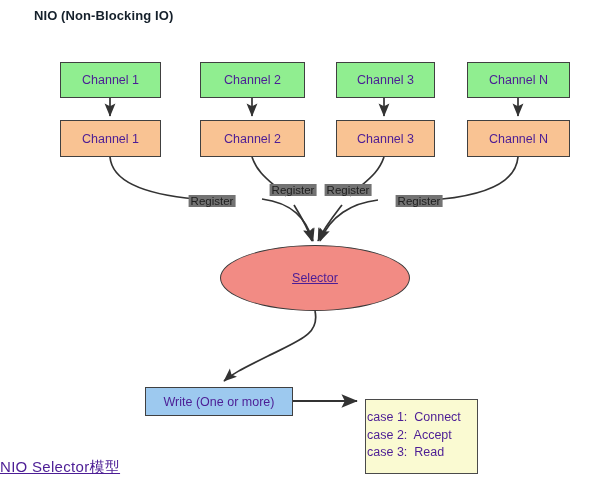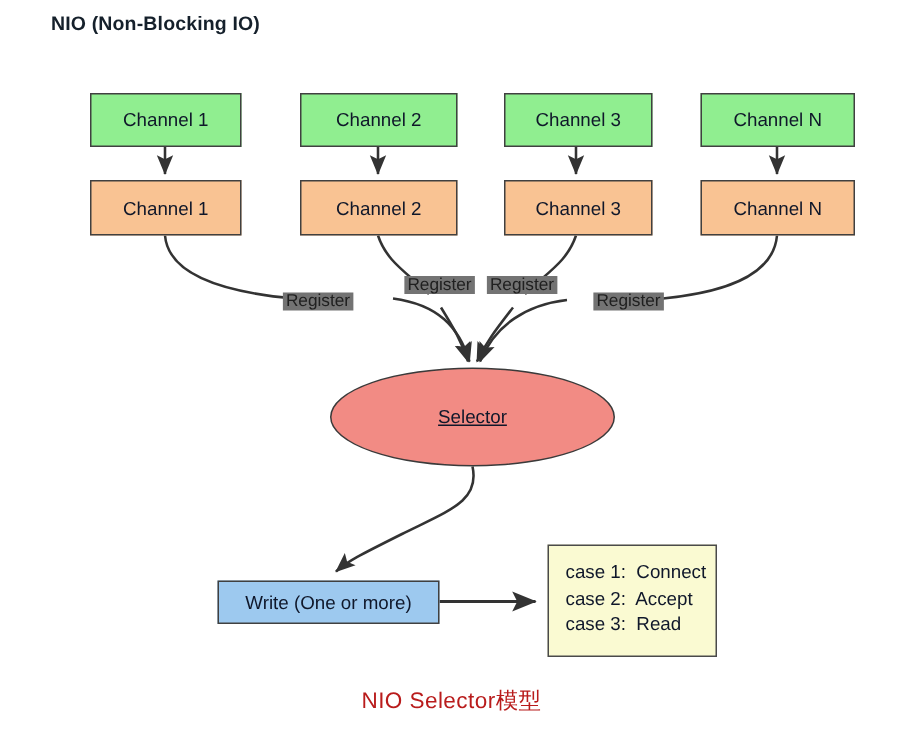--- a/index.html
+++ b/index.html
@@ -33,58 +33,60 @@
     white-space: nowrap;
   }
   .node {
     position: absolute;
     box-sizing: border-box;
     border: 1.6px solid #404040;
     display: flex;
     align-items: center;
     justify-content: center;
     font-size: 12.5px;
-    color: #0f172a;
+    color: #4c1d95;
     white-space: nowrap;
   }
   .node.green  { background: #90ee90; }
   .node.orange { background: #f9c393; }
   .node.blue   { background: #9dc9ef; }
   .node.ellipse {
     background: #f28b84;
     border-radius: 50%;
     border: 1.8px solid #3a3a3a;
   }
   .node.caselist {
     background: #fafad2;
     border: 1.7px solid #4a4a4a;
     display: block;
-    padding: 9px 0 0 11px;
+    padding: 9px 0 0 1px;
     line-height: 17.5px;
     font-size: 12.5px;
+    margin-top: 36px;
   }
   .case-row { display: block; white-space: pre; }
   .edge-label {
     position: absolute;
     font-size: 11.5px;
     color: #202020;
     background: #737373;
     padding: 0 2px;
     white-space: nowrap;
     transform: translate(-50%, -50%);
   }
   .caption {
     position: absolute;
     left: 0;
     top: 458px;
     width: 602px;
-    text-align: center;
+    text-align: left;
     font-size: 15px;
-    color: #b91c1c;
+    color: #4c1d95;
     letter-spacing: .3px;
+    text-decoration: underline;
   }
 </style>
 </head>
 <body>
 
 <svg id="canvas" viewBox="0 0 602 500">
   <defs>
     <marker id="arrow" markerWidth="9" markerHeight="9" refX="7.4" refY="3.6" orient="auto" markerUnits="strokeWidth">
       <path d="M0,0.4 L7.8,3.6 L0,6.8 L1.6,3.6 Z" fill="#333333"></path>
     </marker>

